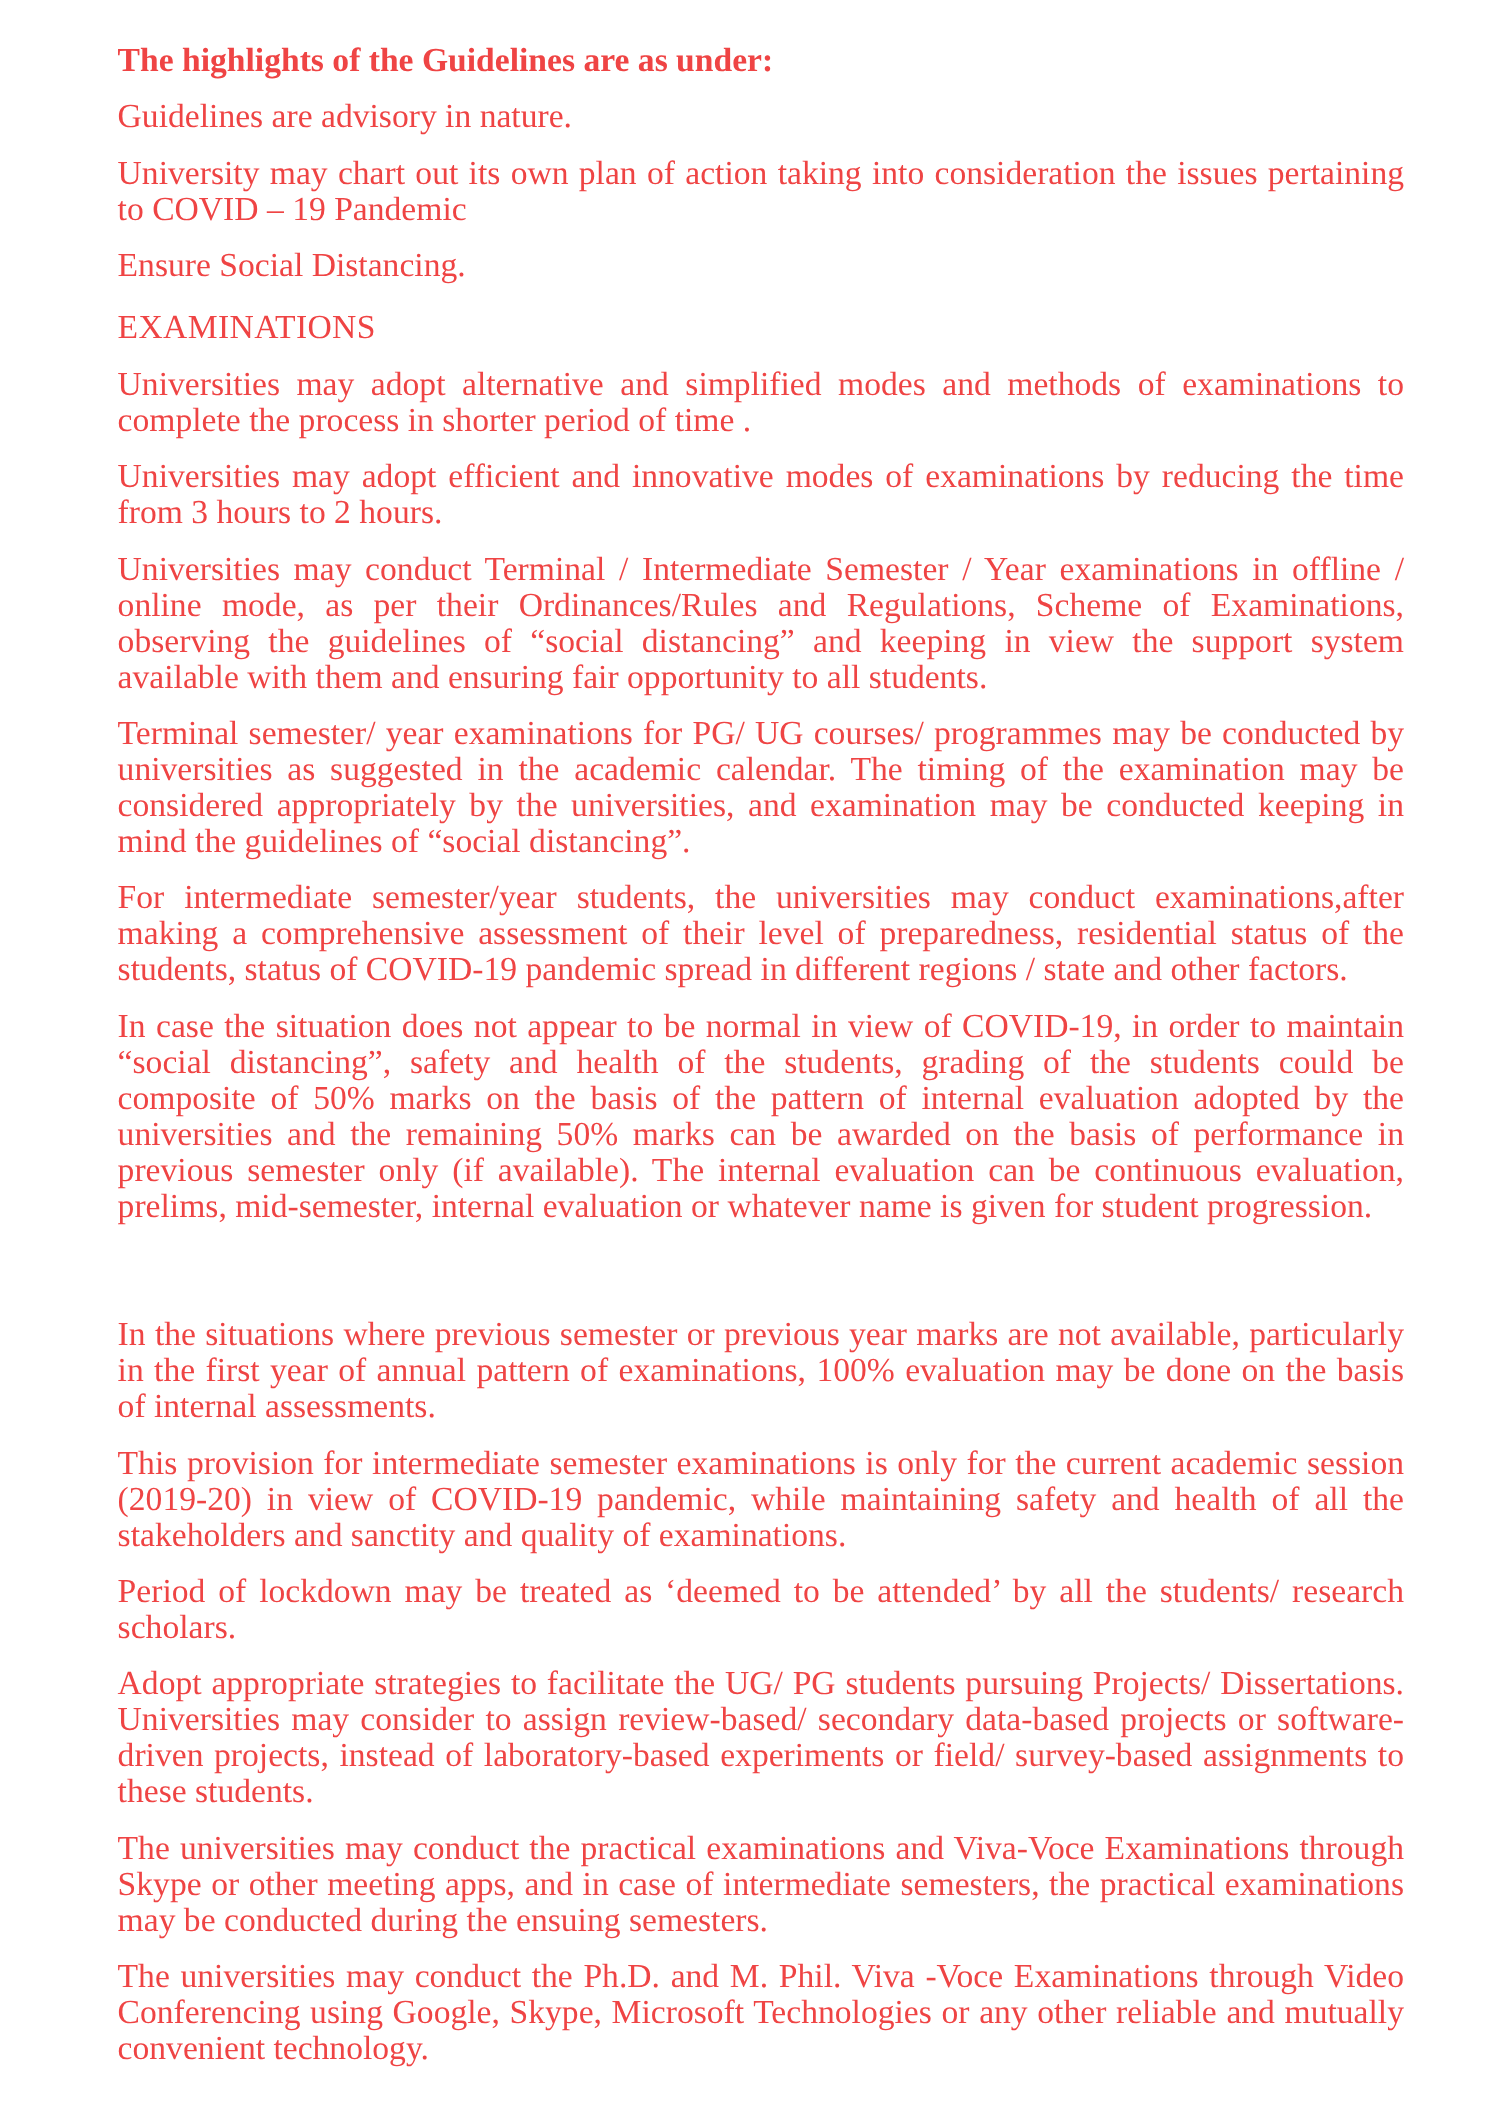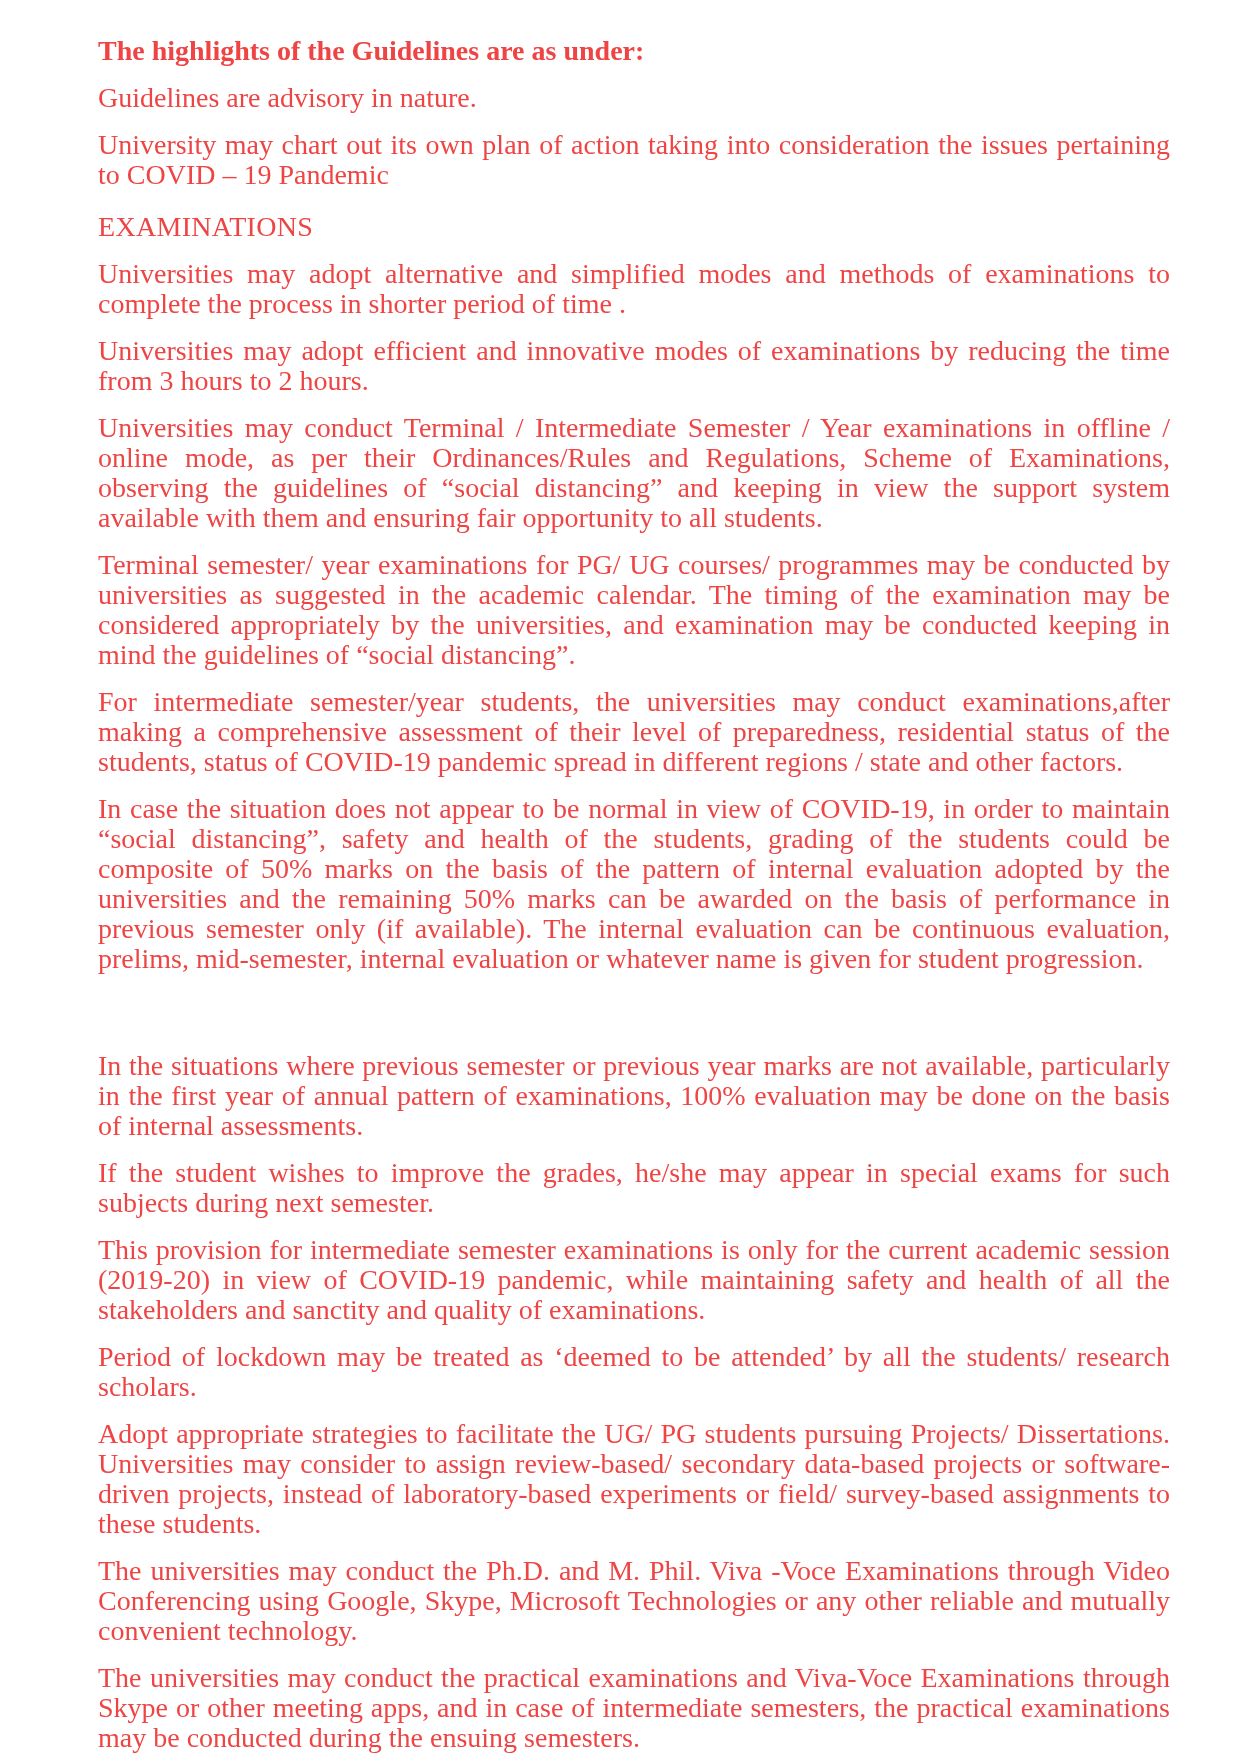--- a/index.html
+++ b/index.html
@@ -46,45 +46,45 @@
 <body>
 
 <div class="page">
 
   <div class="heading">The highlights of the Guidelines are as under:</div>
 
   <p>Guidelines are advisory in nature.</p>
 
   <p>University may chart out its own plan of action taking into consideration the issues pertaining to COVID – 19 Pandemic</p>
 
+  <p>Ensure Social Distancing.</p>
 
   <div class="heading-caps">EXAMINATIONS</div>
 
   <p>Universities may adopt alternative and simplified modes and methods of examinations to complete the process in shorter period of time .</p>
 
   <p>Universities may adopt efficient and innovative modes of examinations by reducing the time from 3 hours to 2 hours.</p>
 
   <p>Universities may conduct Terminal / Intermediate Semester / Year examinations in offline / online mode, as per their Ordinances/Rules and Regulations, Scheme of Examinations, observing the guidelines of “social distancing” and keeping in view the support system available with them and ensuring fair opportunity to all students.</p>
 
   <p>Terminal semester/ year examinations for PG/ UG courses/ programmes may be conducted by universities as suggested in the academic calendar. The timing of the examination may be considered appropriately by the universities, and examination may be conducted keeping in mind the guidelines of “social distancing”.</p>
 
   <p>For intermediate semester/year students, the universities may conduct examinations,after making a comprehensive assessment of their level of preparedness, residential status of the students, status of COVID-19 pandemic spread in different regions / state and other factors.</p>
 
   <p>In case the situation does not appear to be normal in view of COVID-19, in order to maintain “social distancing”, safety and health of the students, grading of the students could be composite of 50% marks on the basis of the pattern of internal evaluation adopted by the universities and the remaining 50% marks can be awarded on the basis of performance in previous semester only (if available). The internal evaluation can be continuous evaluation, prelims, mid-semester, internal evaluation or whatever name is given for student progression.</p>
 
   <div class="spacer"></div>
 
   <p>In the situations where previous semester or previous year marks are not available, particularly in the first year of annual pattern of examinations, 100% evaluation may be done on the basis of internal assessments.</p>
 
-  <p>If the student wishes to improve the grades, he/she may appear in special exams for such subjects during next semester.</p>
 
   <p>This provision for intermediate semester examinations is only for the current academic session (2019-20) in view of COVID-19 pandemic, while maintaining safety and health of all the stakeholders and sanctity and quality of examinations.</p>
 
   <p>Period of lockdown may be treated as ‘deemed to be attended’ by all the students/ research scholars.</p>
 
   <p>Adopt appropriate strategies to facilitate the UG/ PG students pursuing Projects/ Dissertations. Universities may consider to assign review-based/ secondary data-based projects or software-driven projects, instead of laboratory-based experiments or field/ survey-based assignments to these students.</p>
 
+  <p>The universities may conduct the practical examinations and Viva-Voce Examinations through Skype or other meeting apps, and in case of intermediate semesters, the practical examinations may be conducted during the ensuing semesters.</p>
+
   <p>The universities may conduct the Ph.D. and M. Phil. Viva -Voce Examinations through Video Conferencing using Google, Skype, Microsoft Technologies or any other reliable and mutually convenient technology.</p>
-
-  <p>The universities may conduct the practical examinations and Viva-Voce Examinations through Skype or other meeting apps, and in case of intermediate semesters, the practical examinations may be conducted during the ensuing semesters.</p>
 
 
 </div>
 
 </body></html>

